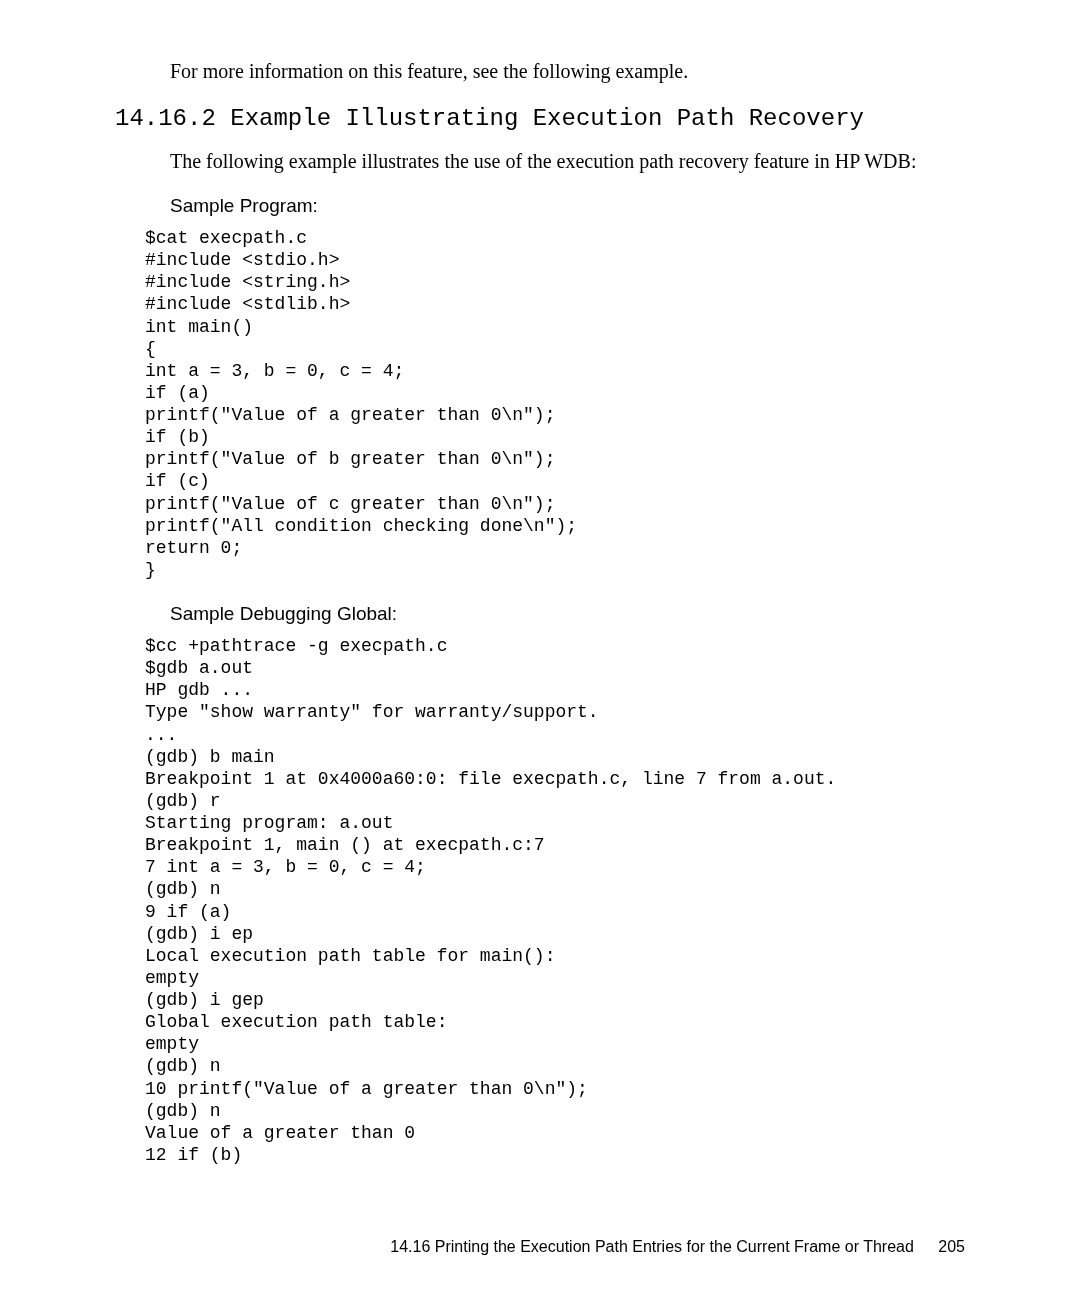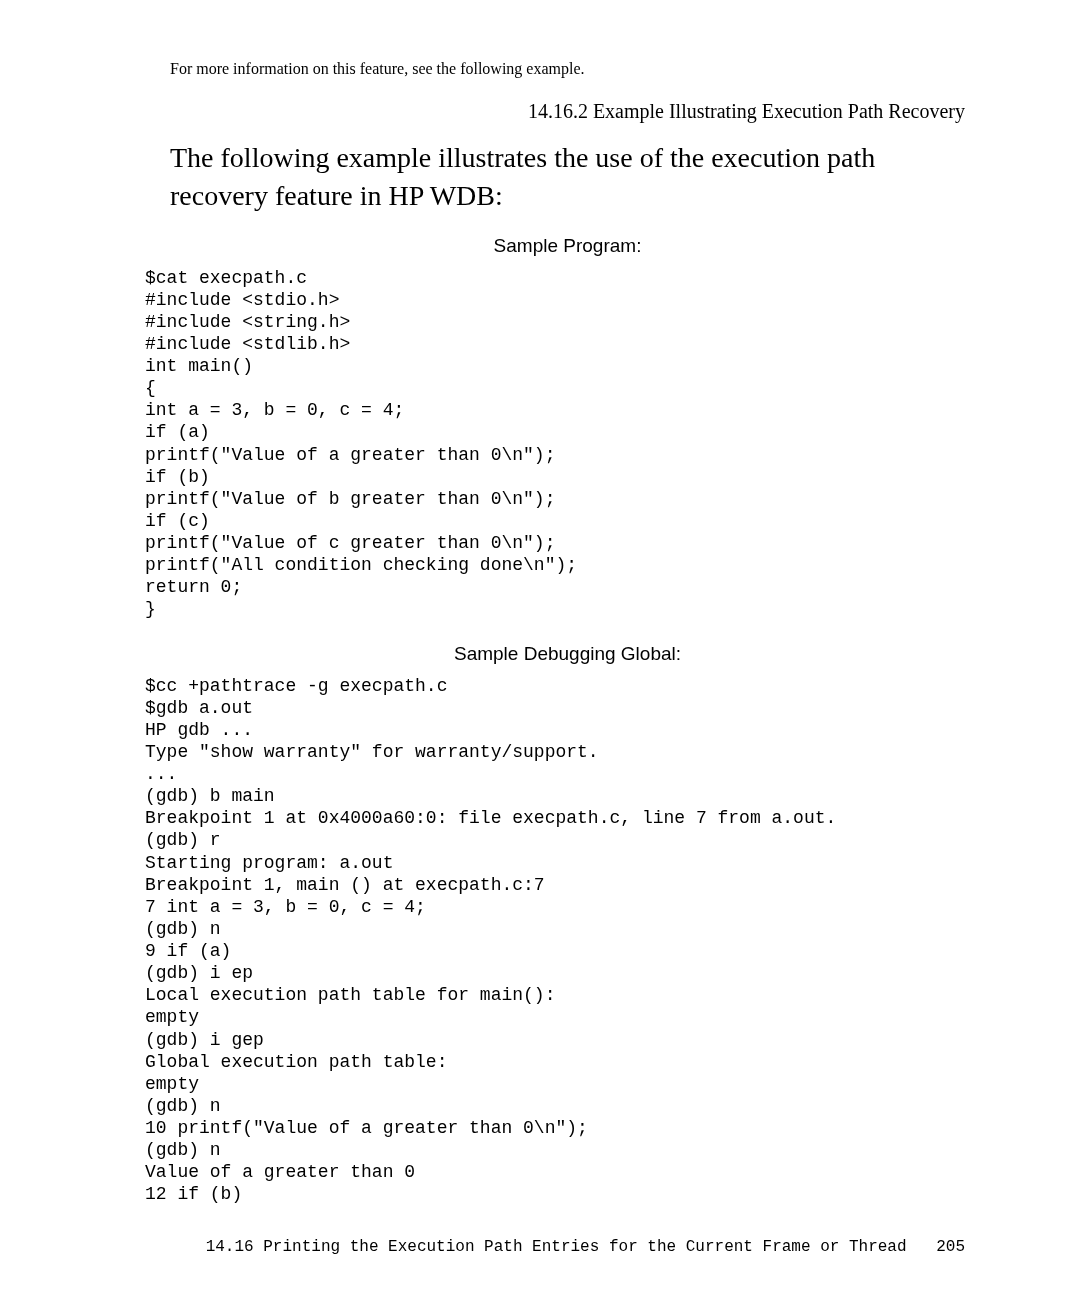--- a/index.html
+++ b/index.html
@@ -10,59 +10,57 @@
     body {
       width: 1080px;
       height: 1296px;
       background: #ffffff;
       font-family: Georgia, 'Times New Roman', serif;
       color: #000;
       padding: 60px 115px 40px 115px;
       position: relative;
     }
     .intro-paragraph {
-      font-size: 16px;
+      font-size: 20px;
       margin-bottom: 22px;
       margin-left: 55px;
     }
     .section-heading {
-      font-family: Liberation Serif, serif;
-      font-size: 20px;
+      font-family: Liberation Mono, monospace;
+      font-size: 24px;
       font-weight: normal;
       margin-bottom: 16px;
-      text-align: right;
     }
     .body-paragraph {
-      font-size: 28px;
+      font-size: 20px;
       margin-bottom: 20px;
       margin-left: 55px;
       line-height: 1.35;
     }
     .subsection-heading {
       font-family: Arial, Helvetica, sans-serif;
       font-size: 19px;
       font-weight: normal;
       margin-bottom: 10px;
       margin-left: 55px;
-      text-align: center;
     }
     .code-block {
       font-family: 'Courier New', Courier, monospace;
       font-size: 18px;
       line-height: 1.23;
       white-space: pre;
       margin-bottom: 22px;
       margin-left: 30px;
     }
     .footer {
       position: absolute;
       bottom: 40px;
       right: 115px;
       font-size: 16px;
-      font-family: Liberation Mono, monospace;
+      font-family: Liberation Sans, sans-serif;
     }
     .page-number {
       margin-left: 20px;
     }
   </style>
 </head>
 <body>
 
 <p class="intro-paragraph">For more information on this feature, see the following example.</p>
 

